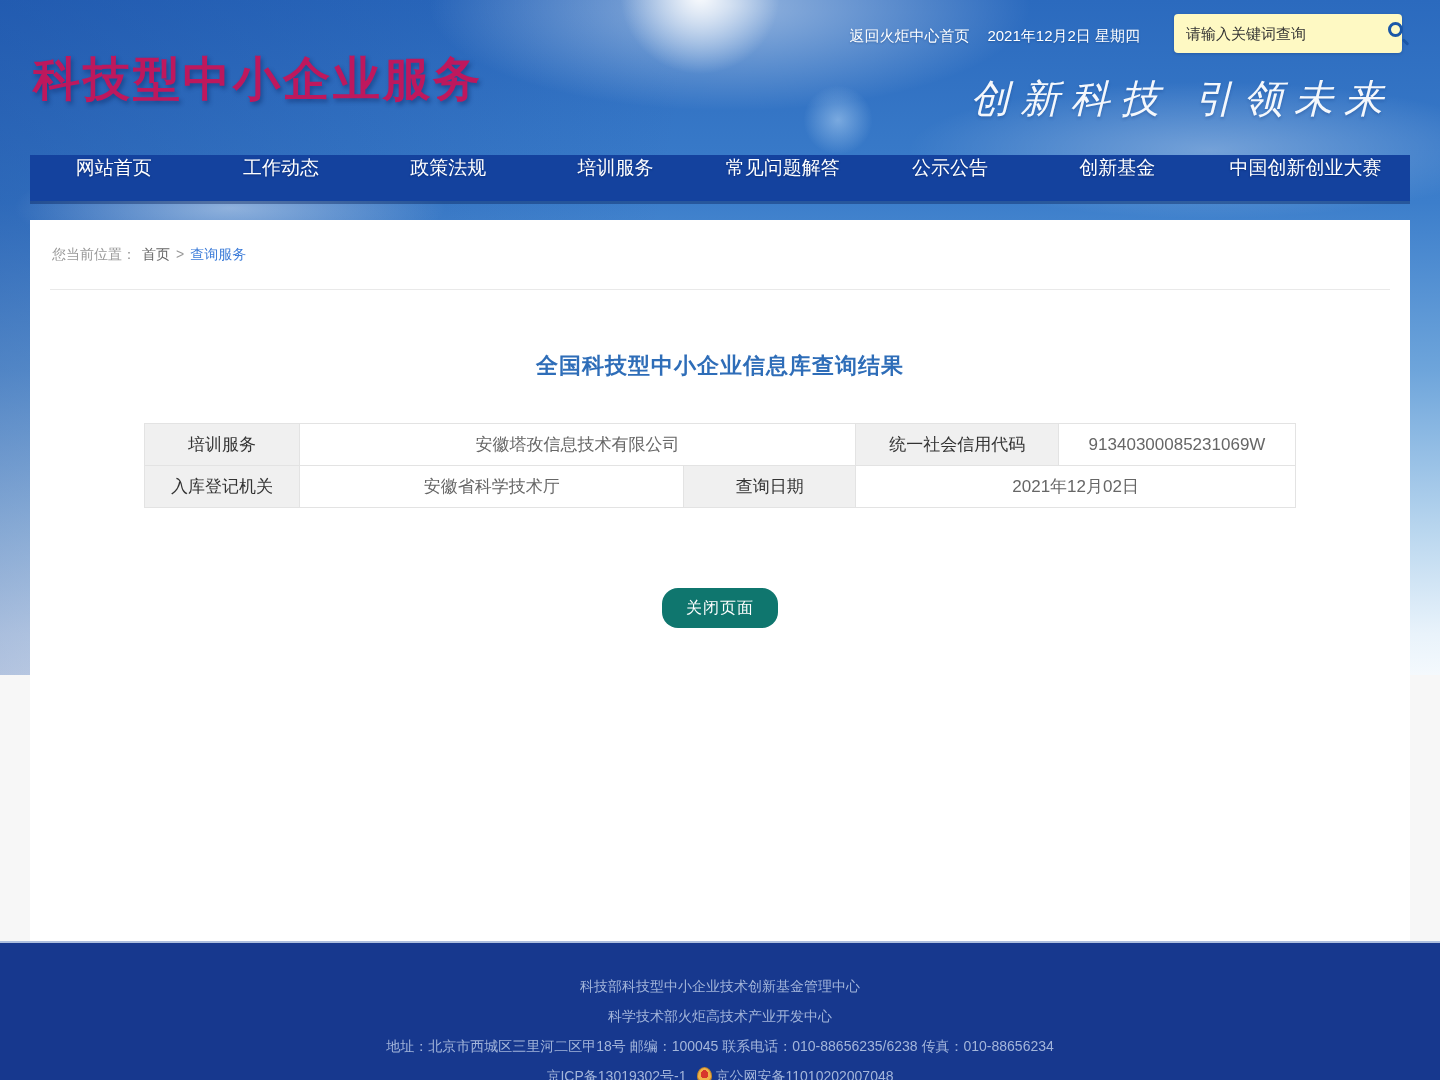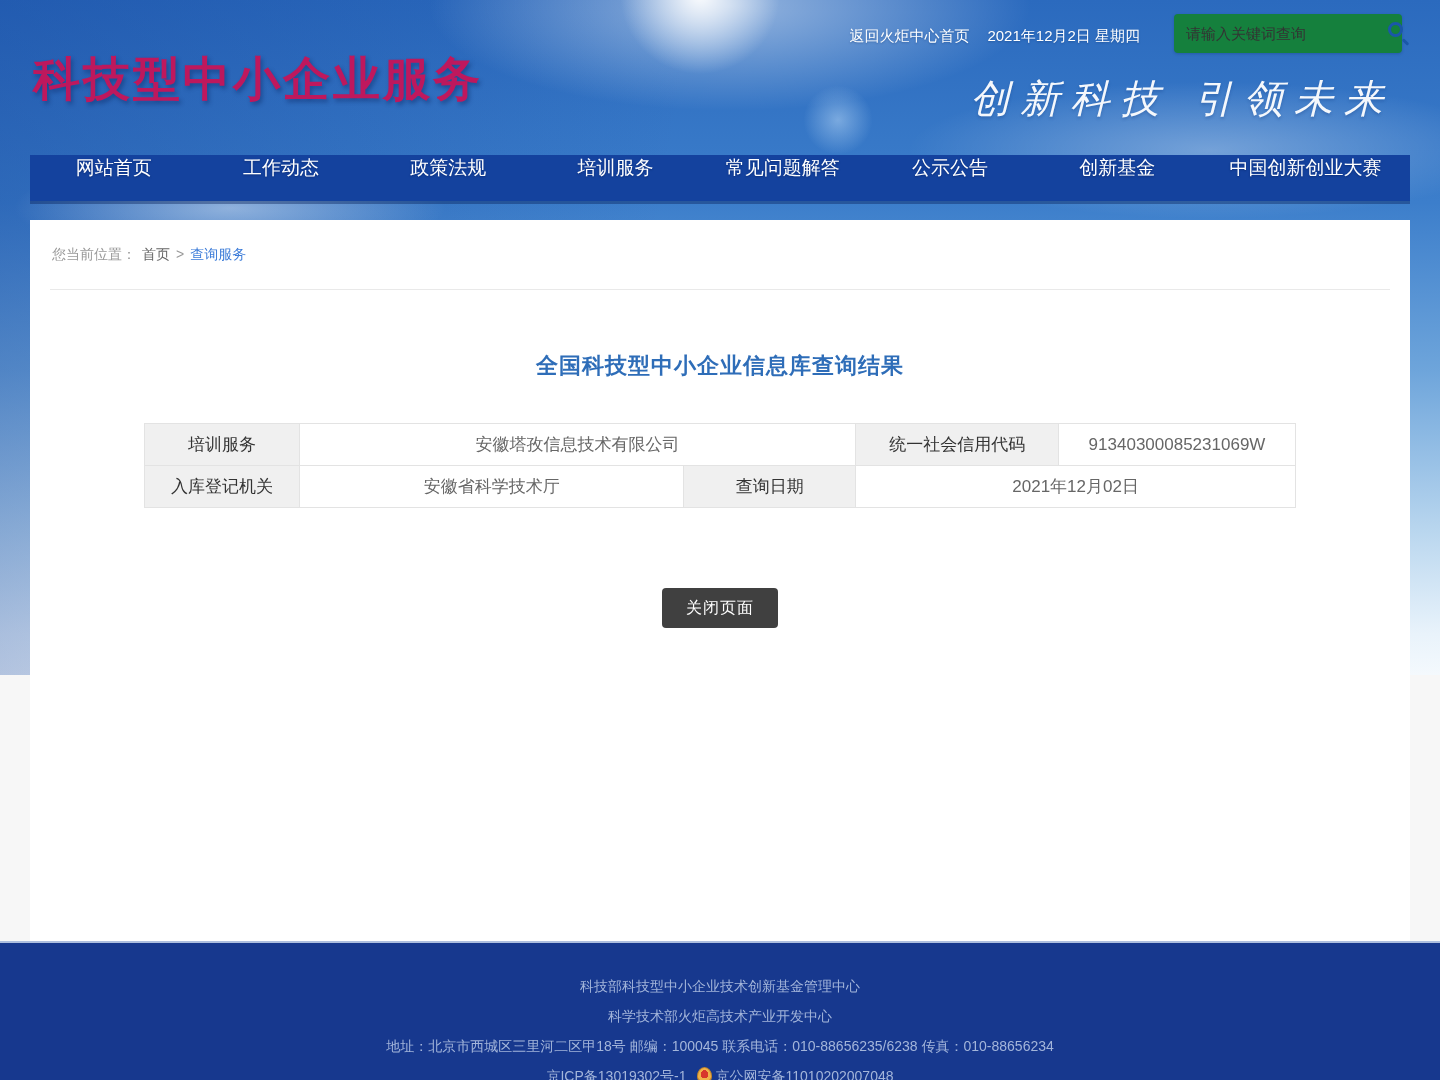--- a/index.html
+++ b/index.html
@@ -23,21 +23,21 @@
   
   .topbar {
     position:absolute; top:27px; right:300px;
     display:flex; gap:18px; align-items:center;
     color:#fff; font-size:15px; white-space:nowrap;
     text-shadow:0 1px 2px rgba(0,40,100,0.35);
   }
   .topbar a { color:#fff; text-decoration:none; cursor:pointer; }
   .searchbox {
     position:absolute; top:14px; right:38px;
-    width:228px; height:39px; background:#15803d; border-radius:4px;
+    width:228px; height:39px; background:#fef9c3; border-radius:4px;
     display:flex; align-items:center; padding:0 8px 0 12px;
     box-shadow:0 1px 3px rgba(0,30,90,0.25);
   }
   .searchbox input {
     flex:1; border:none; outline:none; font-size:15px; color:#222;
     font-family:inherit; background:transparent;
   }
   .searchbox input::placeholder { color:#333; opacity:1; }
   .search-btn { border:none; background:transparent; cursor:pointer; width:30px; height:30px; position:relative; }
   .mag {
@@ -96,21 +96,21 @@
   table.result {
     margin:42px auto 0; width:1152px; border-collapse:collapse;
     font-size:17px; color:#666; text-align:center;
   }
   table.result td {
     border:1px solid #e3e3e3; height:42px; padding:0 8px;
   }
   table.result td.lbl { background:#f0f0f0; color:#333; }
   .close-btn {
     display:block; margin:80px auto 0; width:116px; height:40px;
-    background:#404040; border:none; border-radius:4px; cursor:pointer;
+    background:#0f766e; border:none; border-radius:16px; cursor:pointer;
     color:#fff; font-size:16px; font-family:Liberation Mono, monospace; letter-spacing:1px;
   }
   
   footer {
     position:absolute; left:0; top:941px; width:1440px; height:139px;
     background:#17388e; border-top:2px solid #aebfdf;
     text-align:center; color:#a3b5da; font-size:14px;
     padding-top:28px; line-height:30px;
   }
   footer a { color:#a3b5da; text-decoration:none; cursor:pointer; }

